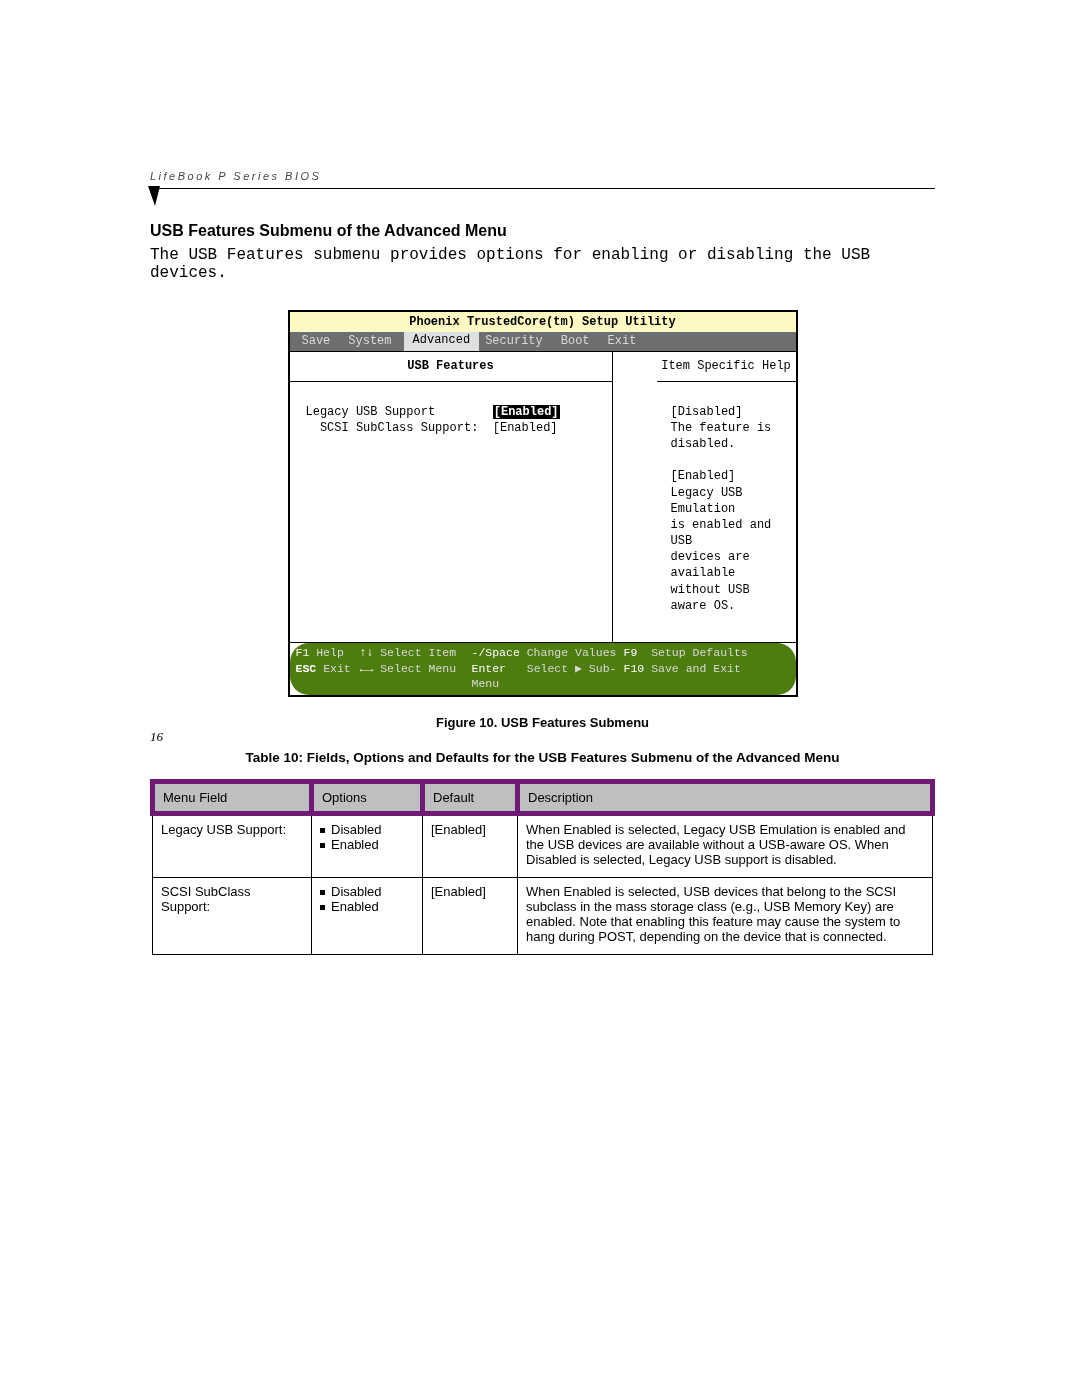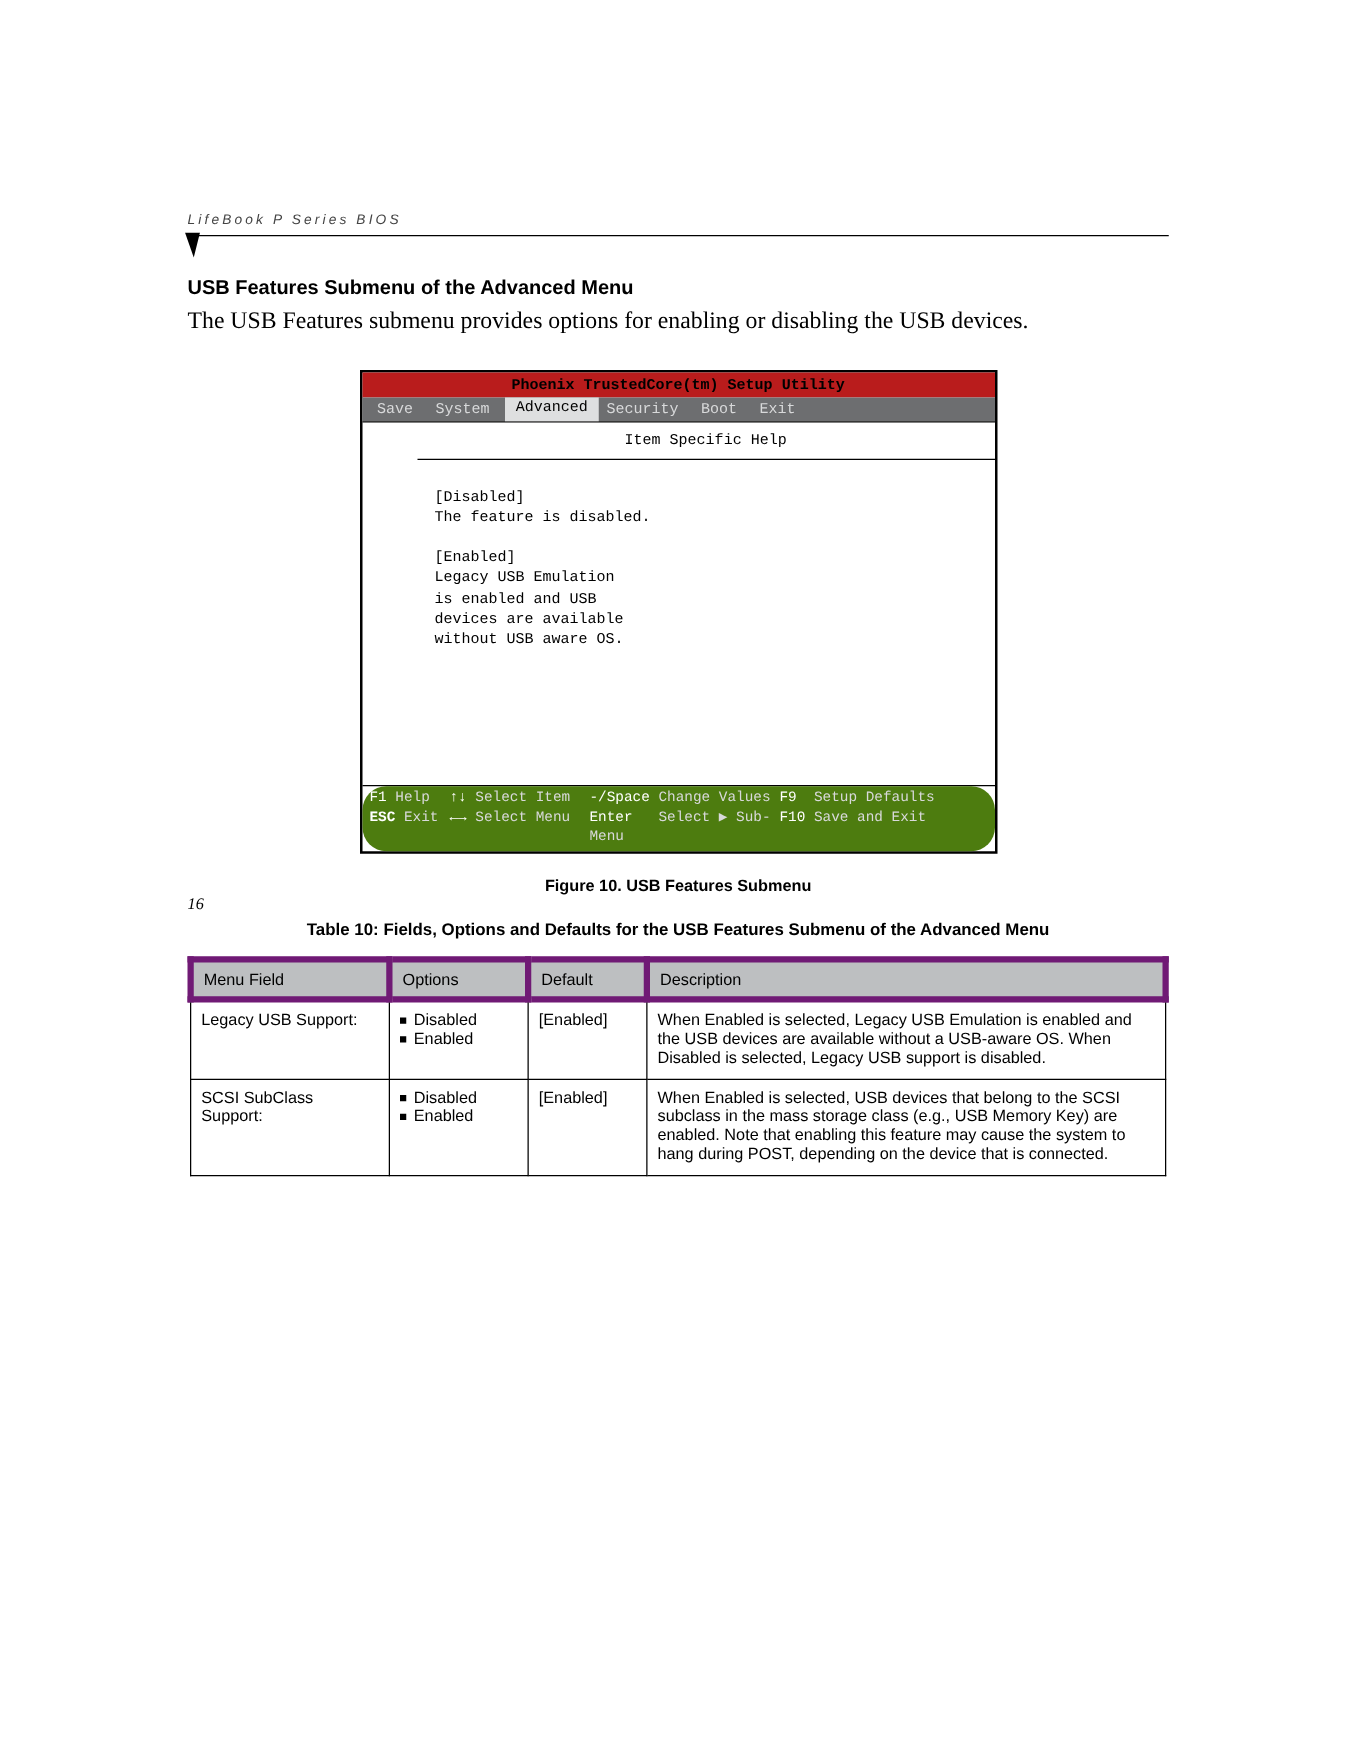--- a/index.html
+++ b/index.html
@@ -36,36 +36,37 @@
     position: absolute;
     left: -6px; top: 2px;
   }
   h2.section-title {
     font-family: Arial, Helvetica, sans-serif;
     font-weight: bold;
     font-size: 16px;
     margin: 0 0 6px 0;
   }
   p.intro {
-    font-size: 19px;
+    font-size: 16px;
     margin: 0 0 28px 0;
+    font-family: Liberation Mono, monospace;
   }
   
   .bios {
     width: 506px;
     margin: 0 auto 18px auto;
     border: 2px solid #000;
     font-family: "Courier New", Courier, monospace;
     font-size: 12px;
     line-height: 1.35;
     background: #fff;
     color: #000;
   }
   .bios-title {
-    background: #b91c1c;
+    background: #fef9c3;
     text-align: center;
     padding: 2px 0;
     font-weight: bold;
     font-size: 12px;
   }
   .bios-menu {
     background: #6d6e70;
     color: #d8d9da;
     display: flex;
     padding: 1px 0 2px 6px;
@@ -202,20 +203,27 @@
     <div class="bios-title">Phoenix TrustedCore(tm) Setup Utility</div>
     <div class="bios-menu" id="bios-menu">
         <span>Save</span>
         <span>System</span>
         <span class="active">Advanced</span>
         <span>Security</span>
         <span>Boot</span>
         <span>Exit</span>
       </div>
     <div class="bios-body">
+      <div class="bios-left">
+        <div class="bios-left-title">USB Features</div>
+        <div class="bios-left-content" id="bios-left-rows">
+            <div class="bios-row">Legacy USB Support        <span class="bios-val-sel">[Enabled]</span></div>
+            <div class="bios-row">  SCSI SubClass Support:  <span>[Enabled]</span></div>
+          </div>
+      </div>
       <div class="bios-right">
         <div class="bios-right-title">Item Specific Help</div>
         <div class="bios-right-content" id="bios-help">
             <div>[Disabled]</div>
             <div>The feature is disabled.</div>
             <div>&nbsp;</div>
             <div>[Enabled]</div>
             <div>Legacy USB Emulation</div>
             <div>is enabled and USB</div>
             <div>devices are available</div>

